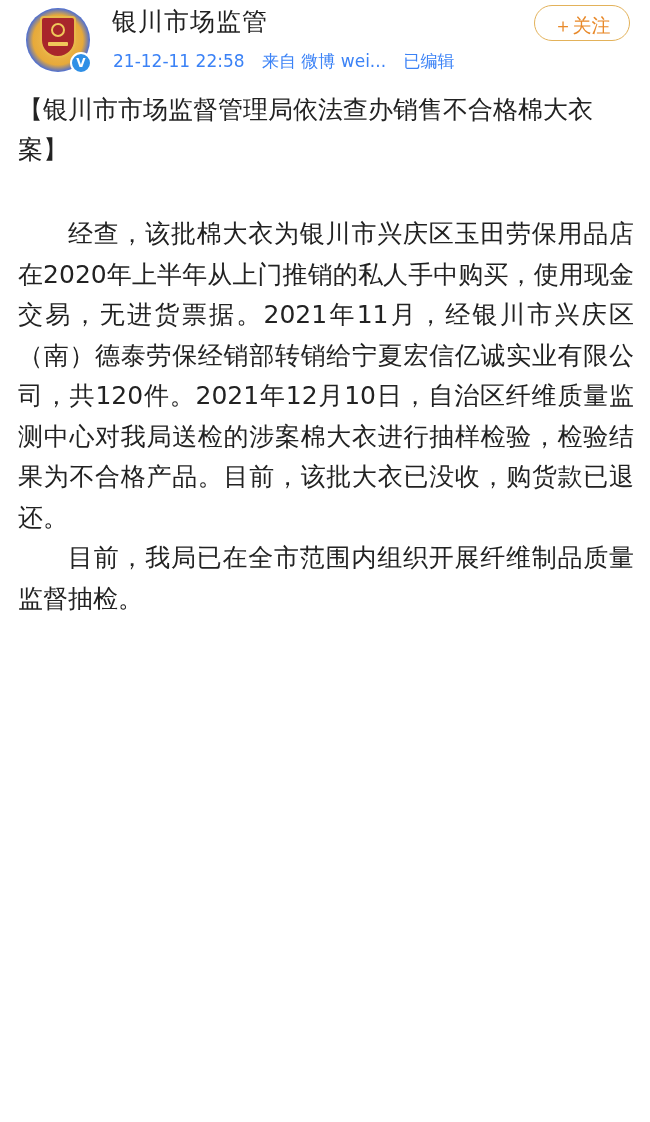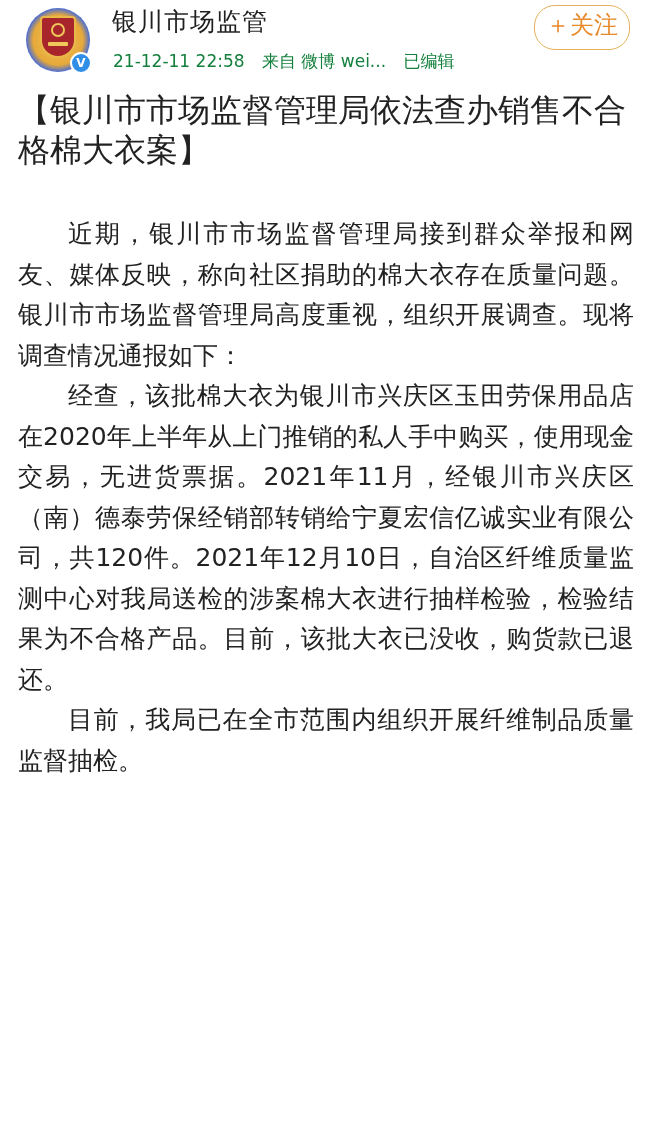--- a/index.html
+++ b/index.html
@@ -73,48 +73,48 @@
       font-size: 25px;
       color: #1f1f1f;
       letter-spacing: 1px;
       white-space: nowrap;
       text-align: center;
     }
     .meta-line {
       position: absolute;
       left: 113px; top: 50px;
       font-size: 17px;
-      color: #15803d;
+      color: #3b82f6;
       white-space: nowrap;
     }
     .meta-line span { margin-right: 12px; }
     .follow-button {
       position: absolute;
       left: 534px; top: 5px;
-      width: 96px; height: 45px;
+      width: 96px; height: 36px;
       border: 1.5px solid #e3b25a;
       border-radius: 21px;
       box-sizing: border-box;
       color: #e8892a;
-      font-size: 24px;
+      font-size: 19px;
       line-height: 39px;
       text-align: center;
       background: #ffffff;
     }
     .content {
       position: absolute;
       left: 18px; top: 90px;
       width: 616px;
       font-size: 25px;
       line-height: 40.5px;
       color: #222222;
     }
     .title {
       margin: 0 0 44px 0;
-      font-size: 32px;
+      font-size: 25px;
       line-height: 40px;
       font-weight: normal;
       word-break: break-all;
     }
     .para {
       margin: 0;
       text-indent: 2em;
       word-break: break-all;
       text-align: justify;
     }
@@ -137,17 +137,16 @@
     <span>21-12-11 22:58</span>
     <span>来自 微博 wei...</span>
     <span>已编辑</span>
   </div>
 
   <div class="follow-button">＋关注</div>
 </div>
 
 <div class="content">
   <p class="title">【银川市市场监督管理局依法查办销售不合格棉大衣案】</p>
-  <p class="para">近期，银川市市场监督管理局接到群众举报和网友、媒体反映，称向社区捐助的棉大衣存在质量问题。银川市市场监督管理局高度重视，组织开展调查。现将调查情况通报如下：</p>
   <p class="para">经查，该批棉大衣为银川市兴庆区玉田劳保用品店在2020年上半年从上门推销的私人手中购买，使用现金交易，无进货票据。2021年11月，经银川市兴庆区（南）德泰劳保经销部转销给宁夏宏信亿诚实业有限公司，共120件。2021年12月10日，自治区纤维质量监测中心对我局送检的涉案棉大衣进行抽样检验，检验结果为不合格产品。目前，该批大衣已没收，购货款已退还。</p>
   <p class="para">目前，我局已在全市范围内组织开展纤维制品质量监督抽检。</p>
 
 </div>
 
 </body></html>

